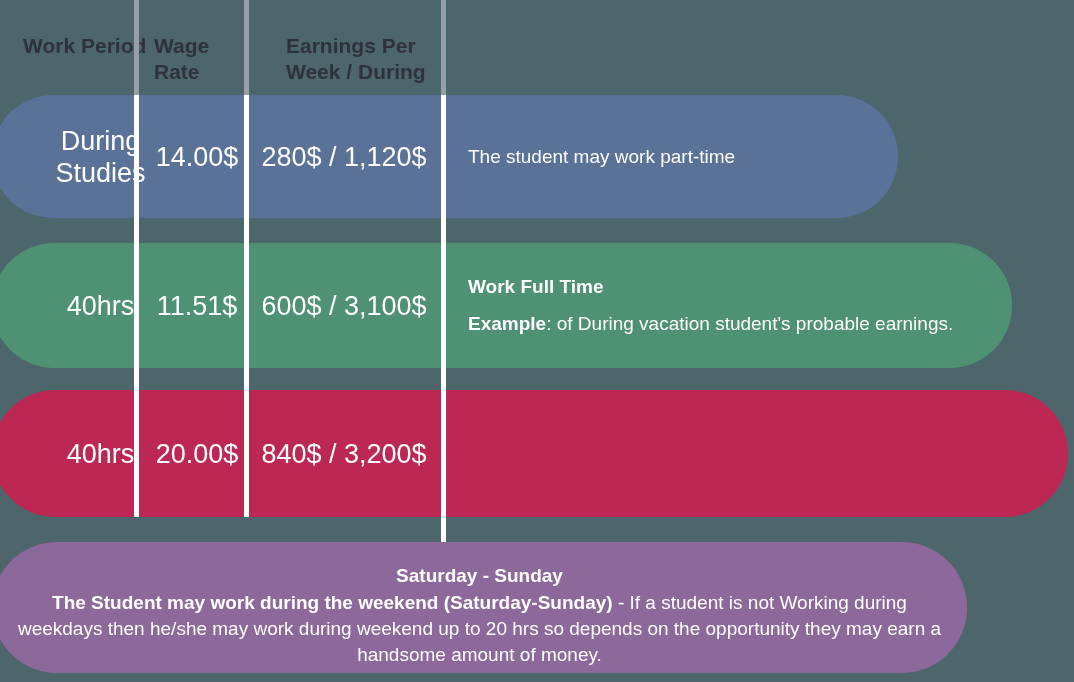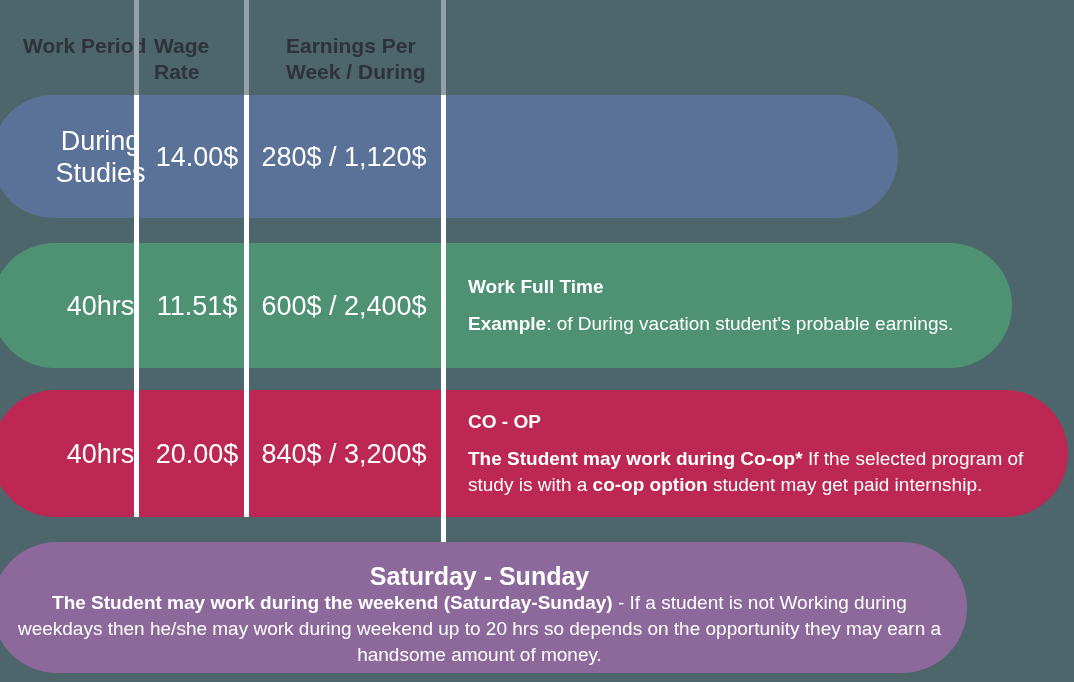--- a/index.html
+++ b/index.html
@@ -62,69 +62,63 @@
   .desc .title { font-weight: bold; font-size: 19px; line-height: 24px; margin-bottom: 12px; }
   .desc .line  { font-size: 19px; line-height: 26px; white-space: nowrap; }
   .b { font-weight: bold; }
 
   .weekend-content {
     position: absolute; left: 0; top: 0; width: 100%; height: 100%;
     box-sizing: border-box; padding-top: 16px;
     display: flex; flex-direction: column; justify-content: center; align-items: center;
     text-align: center;
   }
-  .weekend-title { font-weight: bold; font-size: 25px; line-height: 24px; margin-bottom: 2px; }
+  .weekend-title { font-weight: bold; font-size: 19px; line-height: 24px; margin-bottom: 2px; }
   .weekend-body  { font-size: 19px; line-height: 26px; width: 930px; }
 </style>
 </head>
 <body>
 
 <div class="canvas">
 
   <div class="vline vl1"></div>
   <div class="vline vl2"></div>
   <div class="vline vl3"></div>
 
   <div class="hc hc1">Work Period</div>
   <div class="hc hc2">Wage Rate</div>
   <div class="hc hc3">Earnings Per Week / During</div>
 
   <div class="row row-blue">
     <div class="cell period">During Studies</div>
     <div class="cell wage">14.00$</div>
     <div class="cell earn">280$ / 1,120$</div>
     <div class="desc">
+      <div class="line">
+        <span>The student may work part-time</span>
+      </div>
     </div>
   </div>
 
   <div class="row row-green">
     <div class="cell period">40hrs</div>
     <div class="cell wage">11.51$</div>
-    <div class="cell earn">600$ / 2,400$</div>
+    <div class="cell earn">600$ / 3,100$</div>
     <div class="desc">
       <div class="title">Work Full Time</div>
       <div class="line">
         <span class="b">Example</span><span>: of During vacation student's probable earnings.</span>
       </div>
     </div>
   </div>
 
   <div class="row row-red">
     <div class="cell period">40hrs</div>
     <div class="cell wage">20.00$</div>
     <div class="cell earn">840$ / 3,200$</div>
-    <div class="desc">
-      <div class="title">CO - OP</div>
-      <div class="line">
-        <span class="b">The Student may work during Co-op*</span><span> If the selected program of</span>
-      </div>
-      <div class="line">
-        <span>study is with a </span><span class="b">co-op option</span><span> student may get paid internship.</span>
-      </div>
-    </div>
   </div>
 
   <div class="row row-purple">
     <div class="weekend-content">
       <div class="weekend-title">Saturday - Sunday</div>
       <div class="weekend-body">
         <span class="b">The Student  may work during the weekend (Saturday-Sunday)</span><span> - If a student is not Working during weekdays then he/she may work during weekend up to 20 hrs so depends on the opportunity they may earn a handsome amount of money.</span>
       </div>
     </div>
   </div>

